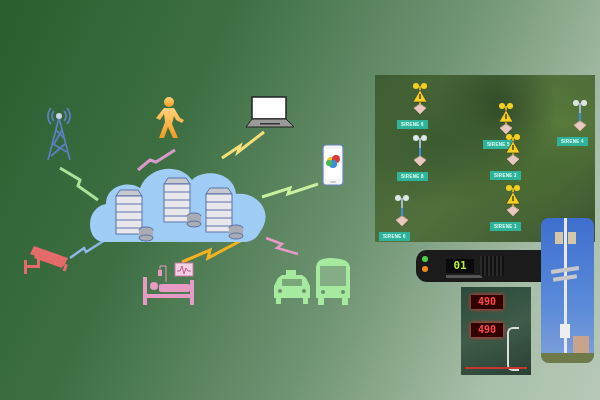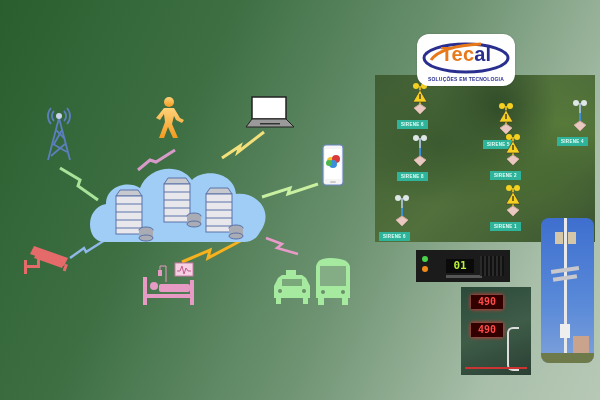--- a/index.html
+++ b/index.html
@@ -40,21 +40,21 @@
   }
   .map .lbl {
     position:absolute; background:#2fb39a; color:#e9fff9; font-size:4.5px;
     font-weight:bold; padding:2px 4px; white-space:nowrap; letter-spacing:0.3px;
   }
   .map .pin { position:absolute; }
 
   
   .radio {
     position:absolute; left:416px; top:250px; width:94px; height:32px;
-    background:#1b1b1b; border-radius:0;
+    background:#1b1b1b; border-radius:11px;padding-left:45px;
   }
   .radio .lcd {
     position:absolute; left:30px; top:9px; width:28px; height:14px;
     background:#0a0a0a; color:#b7f23a; font-family:"DejaVu Sans Mono", monospace;
     font-size:11px; font-weight:bold; text-align:center; line-height:14px;
   }
 
   
   .board {
     position:absolute; left:461px; top:287px; width:70px; height:88px;
@@ -284,30 +284,20 @@
           <circle cx="5" cy="4" r="3" fill="#dfe6e6"></circle>
           <circle cx="13" cy="4" r="3" fill="#dfe6e6"></circle>
           <rect x="8" y="4" width="2" height="26" fill="#9fb7c8"></rect>
           <rect x="8" y="14" width="2" height="8" fill="#3b8fd9"></rect>
           <polygon points="3,26 9,22 15,26 9,32" fill="#e8c8c0" stroke="#c9a79a"></polygon>
         </svg>
       </div>
       <div class="lbl" style="left: 4px; top: 157px;">SIRENE 6</div>
     </div>
 
-  <div class="logo">
-    <svg class="abs" style="left:4px;top:4px;" width="90" height="40" viewBox="0 0 90 40">
-      <ellipse cx="45" cy="20" rx="42" ry="14" fill="none" stroke="#2a2f8f" stroke-width="3"></ellipse>
-      <path d="M10,22 Q20,8 60,6" fill="none" stroke="#e8791a" stroke-width="3"></path>
-    </svg>
-    <div class="brand">
-      <span>Tec</span><span class="al">al</span>
-    </div>
-    <div class="tag">SOLUÇÕES EM TECNOLOGIA</div>
-  </div>
 
   <div class="radio">
     <div class="abs" style="left:6px;top:6px;width:6px;height:6px;border-radius:3px;background:#4bd04b;"></div>
     <div class="abs" style="left:6px;top:16px;width:6px;height:6px;border-radius:3px;background:#f08a1a;"></div>
     <div class="lcd">01</div>
     <div class="abs" style="left:30px;top:25px;width:36px;height:3px;background:#555;"></div>
     <div class="abs" style="left:64px;top:6px;width:24px;height:20px;background:repeating-linear-gradient(90deg,#2a2a2a 0 2px,#111 2px 4px);"></div>
   </div>
 
   <div class="board">

